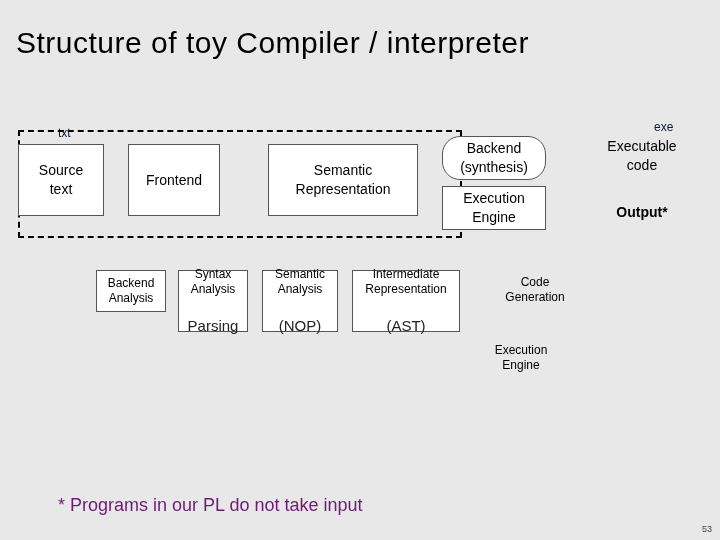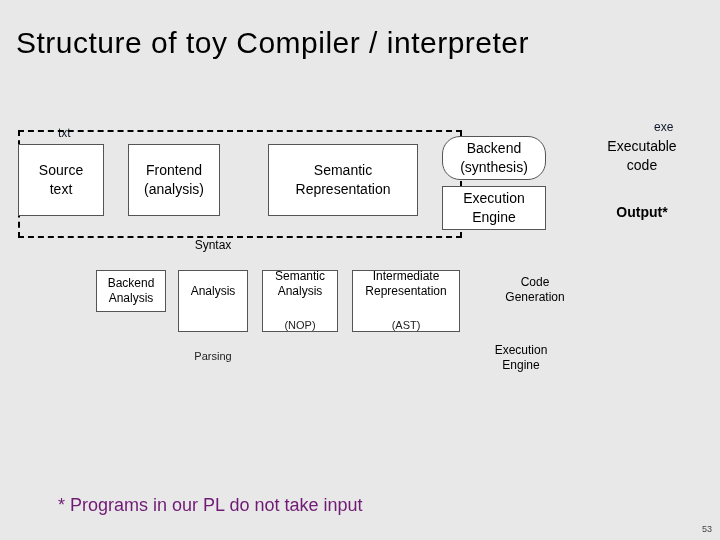--- a/index.html
+++ b/index.html
@@ -60,21 +60,21 @@
     border: 1px solid #555;
     background: #fff;
     text-align: center;
     font-size: 12px;
     line-height: 1.25;
     display: flex;
     flex-direction: column;
     justify-content: center;
   }
   .mini .sub {
-    font-size: 11px;
+    font-size: 15px;
     color: #222;
     margin-top: 20px;
   }
   #m-lex  { left: 78;  top: 140px; width: 70px; height: 42px; }
   #m-syn  { left: 160; top: 140px; width: 70px; height: 62px; }
   #m-sem  { left: 244; top: 140px; width: 76px; height: 62px; }
   #m-ir   { left: 334; top: 140px; width: 108px; height: 62px; }
   #m-code { left: 476; top: 140px; width: 82px; height: 40px; border:none; background:transparent; }
   #m-exe  { left: 460; top: 208px; width: 86px; height: 40px; border:none; background:transparent; }
   
@@ -107,21 +107,20 @@
 
   <div id="group" class="dashed"></div>
 
   <div id="source" class="box">
     <span>Source</span>
     <span>text</span>
   </div>
 
   <div id="frontend" class="box" style="left:110px;">
     <span>Frontend</span>
-    <span>(analysis)</span>
   </div>
 
   <div id="semantic" class="box" style="left:250px;">
     <span>Semantic</span>
     <span>Representation</span>
   </div>
 
   <div id="backend" class="box" style="left:424px;">
     <span>Backend</span>
     <span>(synthesis)</span>
@@ -138,21 +137,21 @@
   </div>
 
   <div id="output" class="box nb" style="left:568px;">
     <span>Output*</span>
   </div>
 
   <div id="m-lex" class="mini" style="left:78px;">
     <span>Backend</span>
     <span>Analysis</span>
   </div>
-  <div id="m-syn" class="mini" style="left:160px;gap:31px;">
+  <div id="m-syn" class="mini" style="left:160px;">
     <span>Syntax</span>
     <span>Analysis</span>
     <span class="sub">Parsing</span>
   </div>
   <div id="m-sem" class="mini" style="left:244px;">
     <span>Semantic</span>
     <span>Analysis</span>
     <span class="sub">(NOP)</span>
   </div>
   <div id="m-ir" class="mini" style="left:334px;">

